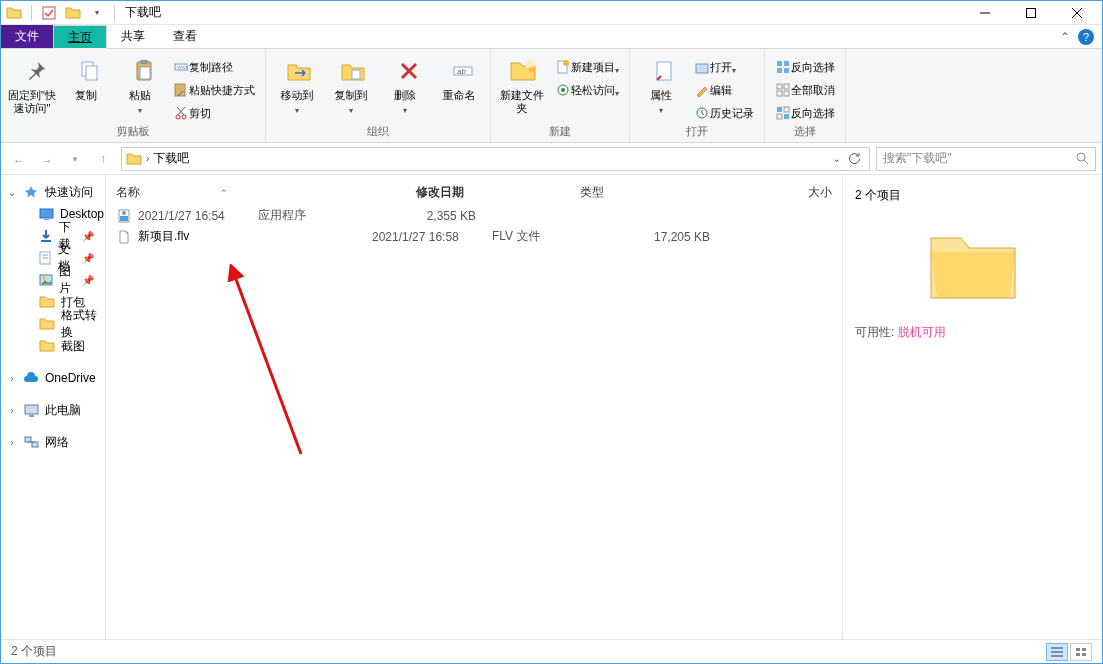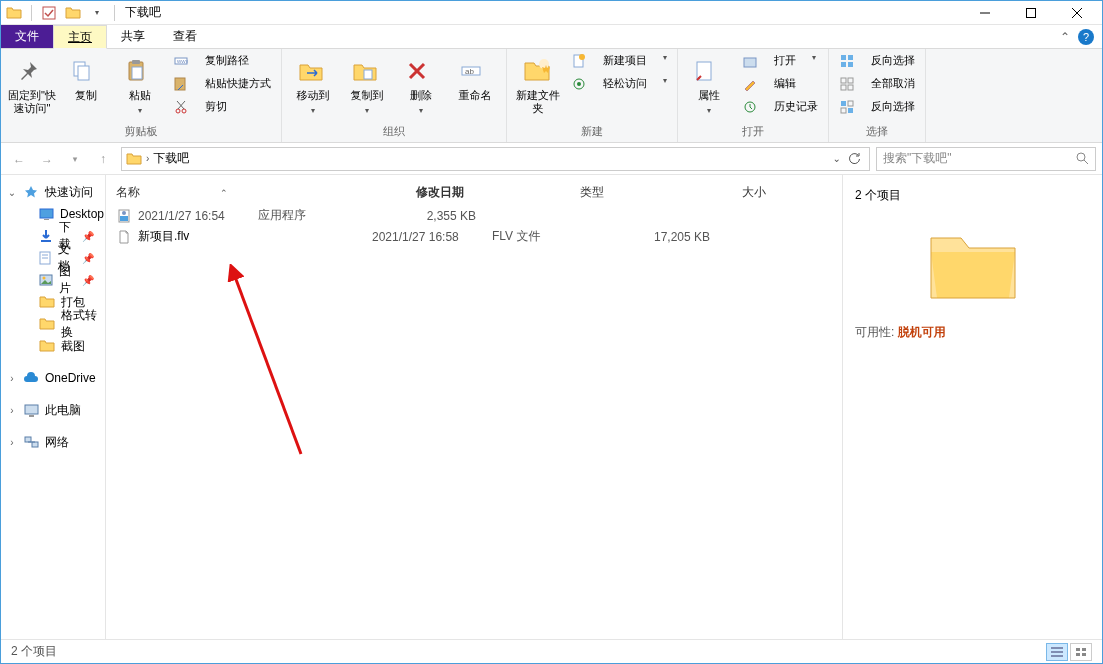--- a/index.html
+++ b/index.html
@@ -11,33 +11,33 @@
 .titlebar .qat-icon { width: 22px; height: 22px; display: flex; align-items: center; justify-content: center; }
 .titlebar .divider { width: 1px; height: 16px; background: #ccc; margin: 0 4px; }
 .titlebar .title { margin-left: 6px; font-size: 12px; }
 .titlebar .win-controls { margin-left: auto; display: flex; }
 .titlebar .win-btn { width: 46px; height: 24px; display: flex; align-items: center; justify-content: center; }
 
 
 .ribbon-tabs { height: 24px; display: flex; align-items: stretch; background: #fff; border-bottom: 1px solid #dadada; }
 .ribbon-tab { padding: 0 14px; display: flex; align-items: center; font-size: 12px; cursor: pointer; }
 .ribbon-tab.file { background: #4c1d95; color: #fff; }
-.ribbon-tab.active { background: #fef9c3; border: 1px solid #dadada; border-bottom: 1px solid #f5f6f7; margin-bottom: -1px; text-decoration: underline; }
+.ribbon-tab.active { background: #14b8a6; border: 1px solid #dadada; border-bottom: 1px solid #f5f6f7; margin-bottom: -1px; text-decoration: underline; }
 .ribbon-help { margin-left: auto; display: flex; align-items: center; padding-right: 8px; gap: 8px; }
 .ribbon-help .chev { color: #666; }
 .ribbon-help .q { width: 16px; height: 16px; border-radius: 50%; background: #1979ca; color: #fff; display: flex; align-items: center; justify-content: center; font-size: 11px; }
 
 
 .ribbon { height: 94px; background: #f5f6f7; border-bottom: 1px solid #dadada; display: flex; }
 .ribbon-group { border-right: 1px solid #e1e2e3; padding: 2px 6px 0; display: flex; flex-direction: column; justify-content: space-between; }
 .ribbon-group-label { text-align: center; font-size: 11px; color: #666; padding: 2px 0 3px; }
 .ribbon-group-content { flex: 1; display: flex; align-items: flex-start; gap: 4px; }
 .rbtn-large { width: 50px; display: flex; flex-direction: column; align-items: center; padding-top: 4px; gap: 2px; text-align: center; font-size: 11px; line-height: 13px; }
-.rbtn-large .ico { width: 32px; height: 32px; display: flex; align-items: center; justify-content: flex-start; }
-.rbtn-small { height: 22px; display: flex; align-items: flex-start; gap: 16px; padding: 0 4px; font-size: 11px; white-space: nowrap; }
+.rbtn-large .ico { width: 32px; height: 32px; display: flex; align-items: center; justify-content: flex-end; }
+.rbtn-small { height: 22px; display: flex; align-items: flex-end; gap: 0; padding: 0 4px; font-size: 11px; white-space: nowrap; }
 .rbtn-small .ico { width: 16px; height: 16px; display: flex; align-items: center; justify-content: center; }
 .rbtn-col { display: flex; flex-direction: column; gap: 1px; padding-top: 2px; }
 .dropdown-caret { font-size: 8px; color: #555; }
 
 
 .navbar { height: 32px; display: flex; align-items: center; padding: 2px 6px; gap: 6px; border-bottom: 1px solid #e5e5e5; }
 .navbar .nav-arrows { display: flex; gap: 4px; align-items: center; }
 .navbar .nav-btn { width: 24px; height: 24px; display: flex; align-items: center; justify-content: center; color: #999; }
 .navbar .breadcrumb { flex: 1; height: 24px; border: 1px solid #ccc; display: flex; align-items: center; padding: 0 4px; gap: 4px; font-size: 12px; }
 .navbar .breadcrumb .chev { color: #555; font-size: 10px; }
@@ -55,32 +55,32 @@
 .side-ico { width: 16px; height: 16px; display: flex; align-items: center; justify-content: center; }
 
 .filepane { flex: 1; display: flex; }
 .filelist { flex: 1; padding: 6px 0; }
 .col-headers { display: flex; height: 24px; align-items: center; font-size: 12px; color: #333; border-bottom: 1px solid transparent; padding-left: 10px; gap: 44px; }
 .col-headers .col { padding-right: 10px; }
 .col-headers .sort { font-size: 9px; color: #555; margin-left: 80px; }
 .col.name { width: 256px; }
 .col.date { width: 120px; font-weight: bold; }
 .col.type { width: 118px; }
-.col.size { width: 100px; }
+.col.size { width: 100px; text-align: right; }
 .row { display: flex; height: 21px; align-items: center; padding-left: 10px; font-size: 12px; }
 .row .ico { width: 16px; height: 16px; margin-right: 6px; display: flex; align-items: center; justify-content: center; }
 .row .cell.name { width: 234px; }
 .row .cell.date { width: 120px; color: #555; }
 .row .cell.type { width: 118px; color: #555; }
 .row .cell.size { width: 100px; text-align: right; color: #555; }
 
 .preview { width: 260px; border-left: 1px solid #e5e5e5; padding: 12px; font-size: 12px; }
 .preview .folder-big { width: 96px; height: 80px; margin: 20px auto; }
 .preview .avail { color: #555; margin-top: 8px; }
-.preview .avail .val { color: #c2410c; font-weight: bold; }
+.preview .avail .val { color: #ec4899; }
 
 
 .statusbar { height: 24px; border-top: 1px solid #e5e5e5; display: flex; align-items: center; padding: 0 10px; font-size: 12px; color: #555; }
 .statusbar .view-btns { margin-left: auto; display: flex; gap: 2px; }
 .statusbar .view-btn { width: 22px; height: 18px; border: 1px solid #ccc; display: flex; align-items: center; justify-content: center; }
 .statusbar .view-btn.active { background: #cce8ff; border-color: #7ab8e8; }
 
 
 .arrow-annot { position: absolute; left: 225px; top: 263px; pointer-events: none; }
 

